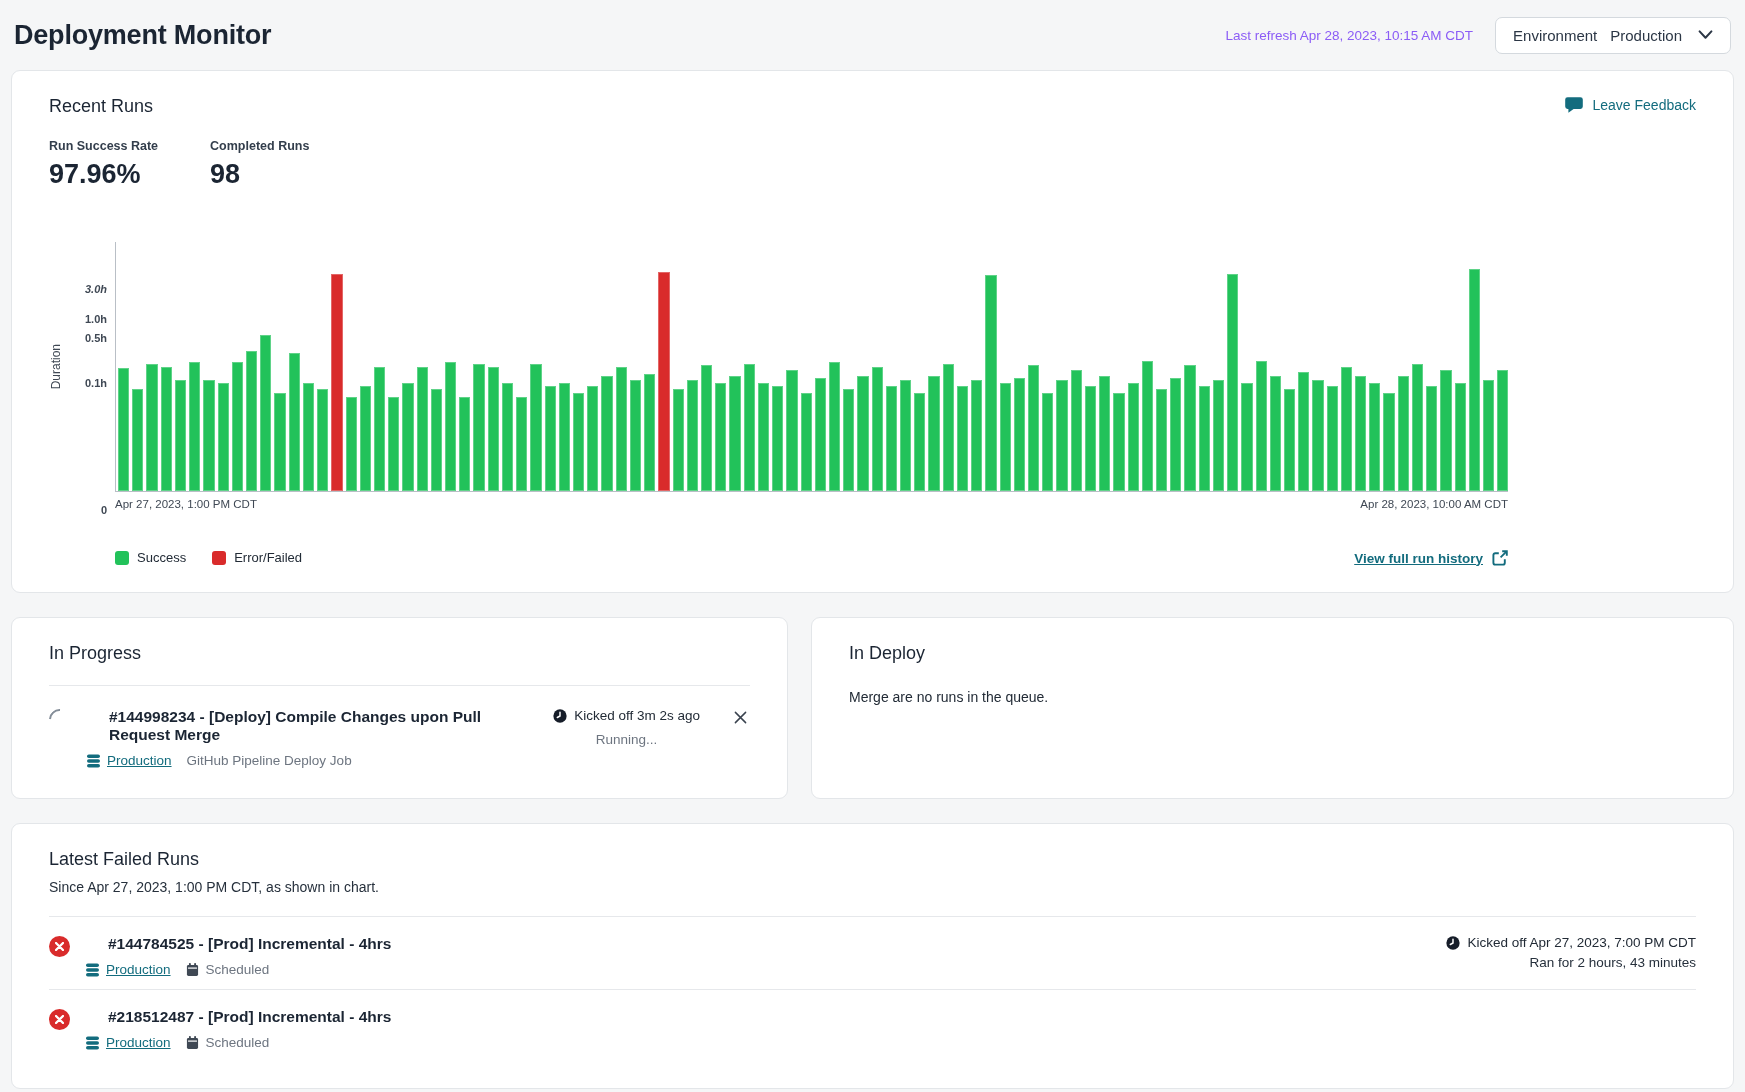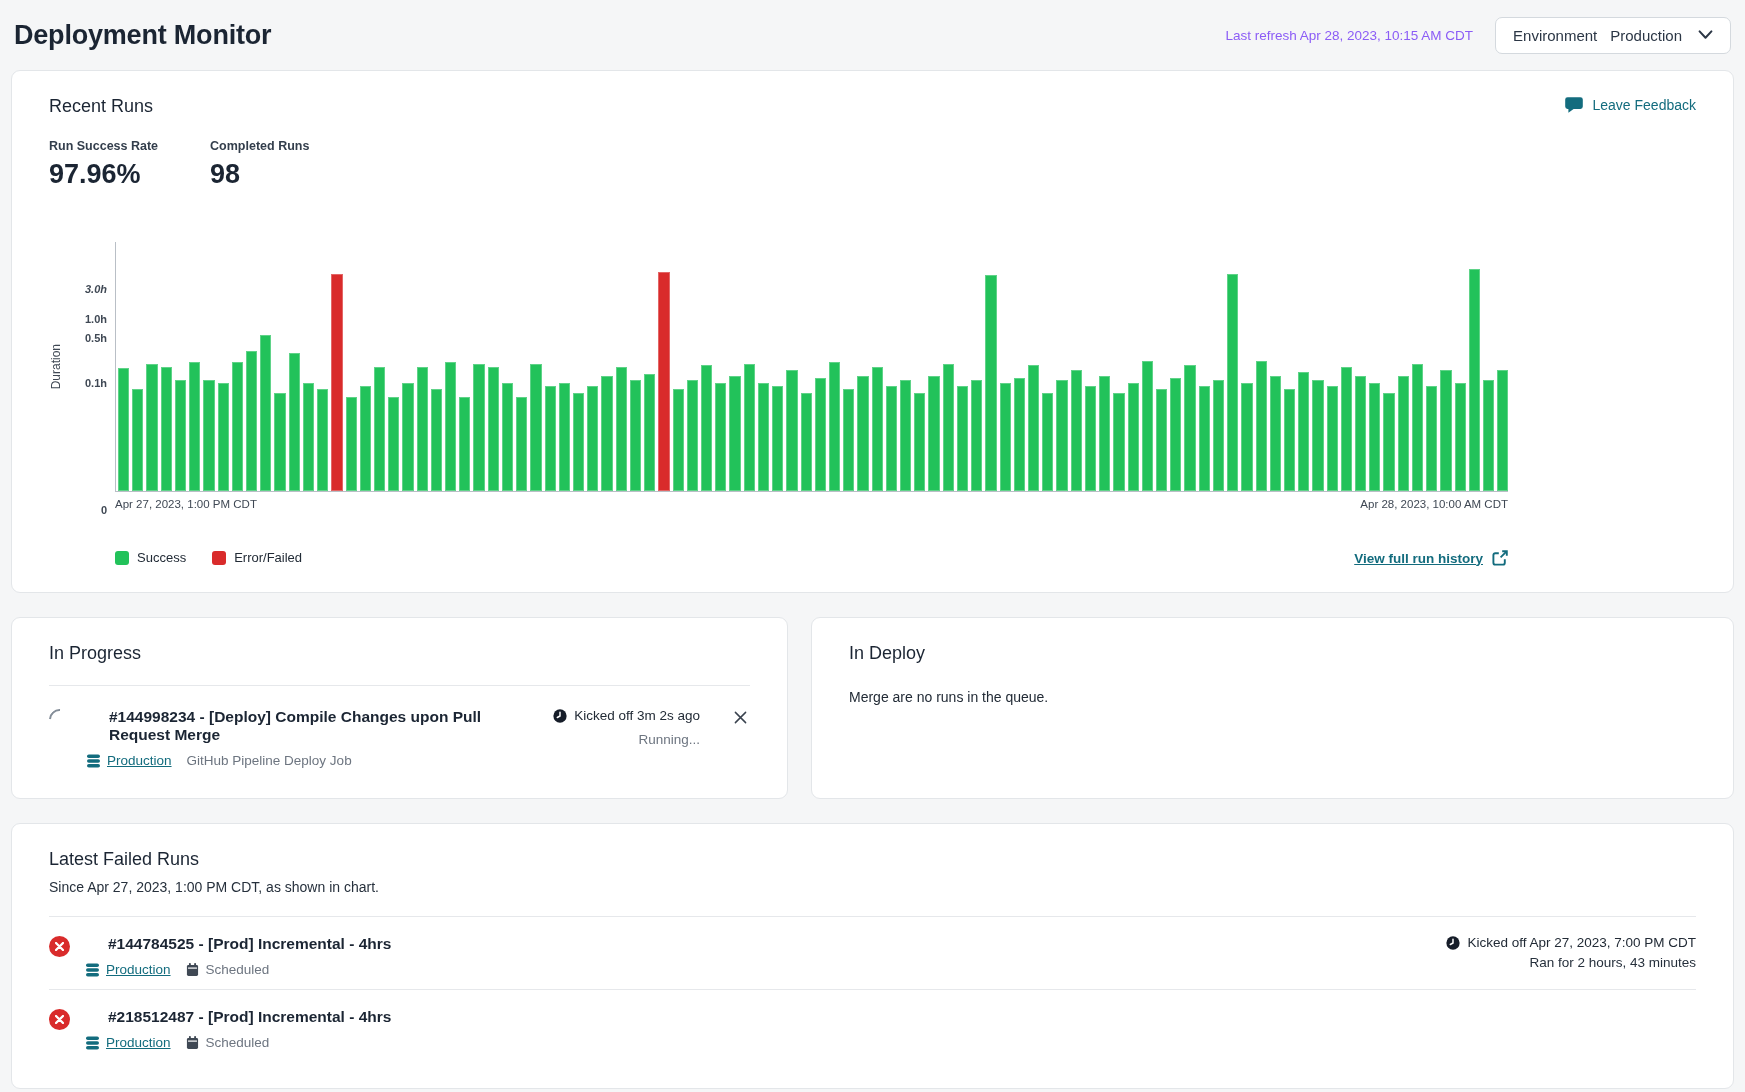--- a/index.html
+++ b/index.html
@@ -71,21 +71,21 @@
     flex:none; margin-top:1px;
   }
   .run-main{ flex:1; }
   .run-title{ font-size:15.5px; font-weight:700; color:var(--dark);margin-left:22px; }
   .run-meta{ display:flex; align-items:center; gap:15px; margin-top:9px; }
   .env-link{ display:flex; align-items:center; gap:7px; color:var(--teal); font-size:13.5px; cursor:pointer; }
   .env-link .lbl{ text-decoration:underline; }
   .job-name, .running{ font-size:13.5px; color:var(--gray); }
   .run-right{ text-align:right; }
   .kicked{ display:flex; align-items:center; justify-content:flex-end; gap:7px; font-size:13.5px; color:#222b36; }
-  .running{ margin-top:9px; }
+  .running{ margin-top:9px;text-align:center; }
   .close-btn{ margin-left:14px; background:none; border:none; cursor:pointer; padding:3px; height:22px; }
   .queue-empty{ font-size:14px; color:#222b36; margin-top:25px; }
   
   .card.failed{ margin-top:24px; padding:25px 37px 26px; }
   .failed-sub{ font-size:14px; color:#26303c; margin-top:9px; }
   .failed .hr.top{ margin-top:21px; }
   .failed-row{ display:flex; gap:16px; padding:18px 0 12px; }
   .err-badge{
     width:21px; height:21px; border-radius:50%; background:var(--error);
     display:flex; align-items:center; justify-content:center; flex:none; margin-top:1px;

